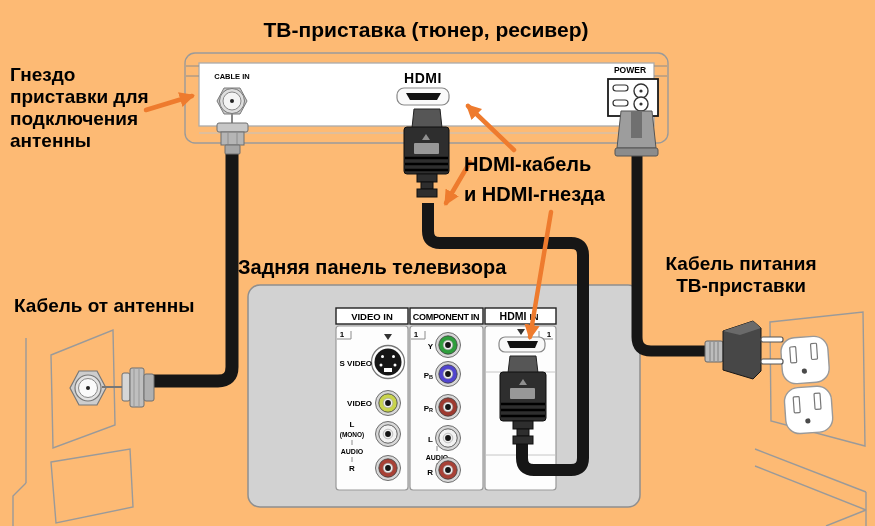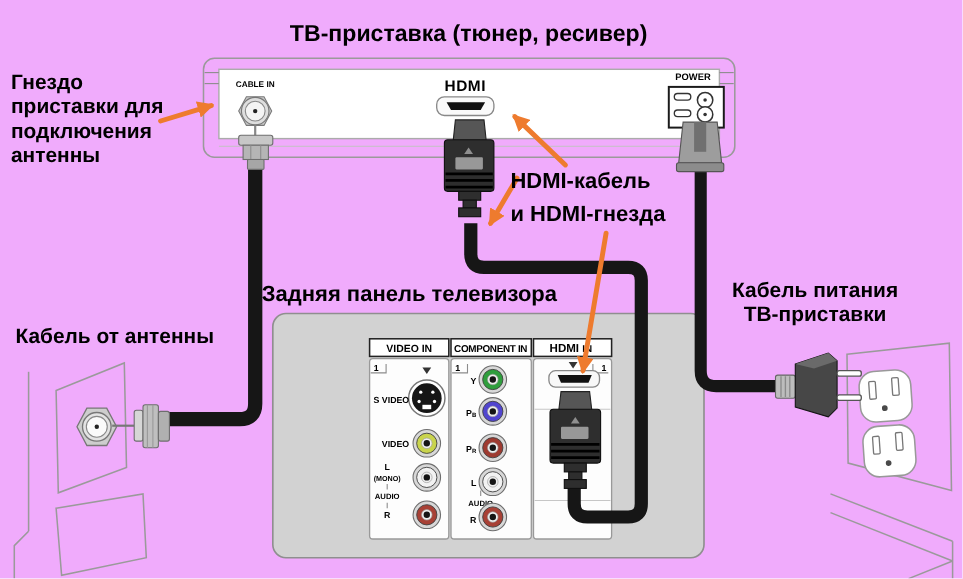--- a/index.html
+++ b/index.html
@@ -1,16 +1,16 @@
 <!DOCTYPE html>
 <html><head>
 <meta charset="utf-8">
 <style>
   html,body{margin:0;padding:0;background:#fff;}
-  #stage{position:relative;width:875px;height:526px;background:#f0abfc;overflow:hidden;}
+  #stage{position:relative;width:875px;height:526px;background:#fdba74;overflow:hidden;}
   .t{font-family:"Liberation Sans",sans-serif;fill:#000;}
   .b{font-weight:bold;}
   .ln{stroke:#9a9a9a;stroke-width:1.4;fill:none;}
   .ln2{stroke:#8c8c8c;stroke-width:1;fill:none;}
   .cable{fill:none;stroke-linecap:butt;}
   .arrow{fill:none;stroke-width:4.5;stroke-linecap:round;}
   .rca-outer{fill:#d8d8d8;stroke:#6e6e6e;stroke-width:1;}
   .rca-ring{stroke:#3c3c3c;stroke-width:.8;}
   .rca-in{fill:#efefef;stroke:#9a9a9a;stroke-width:.6;}
   .rca-hole{fill:#151515;}

